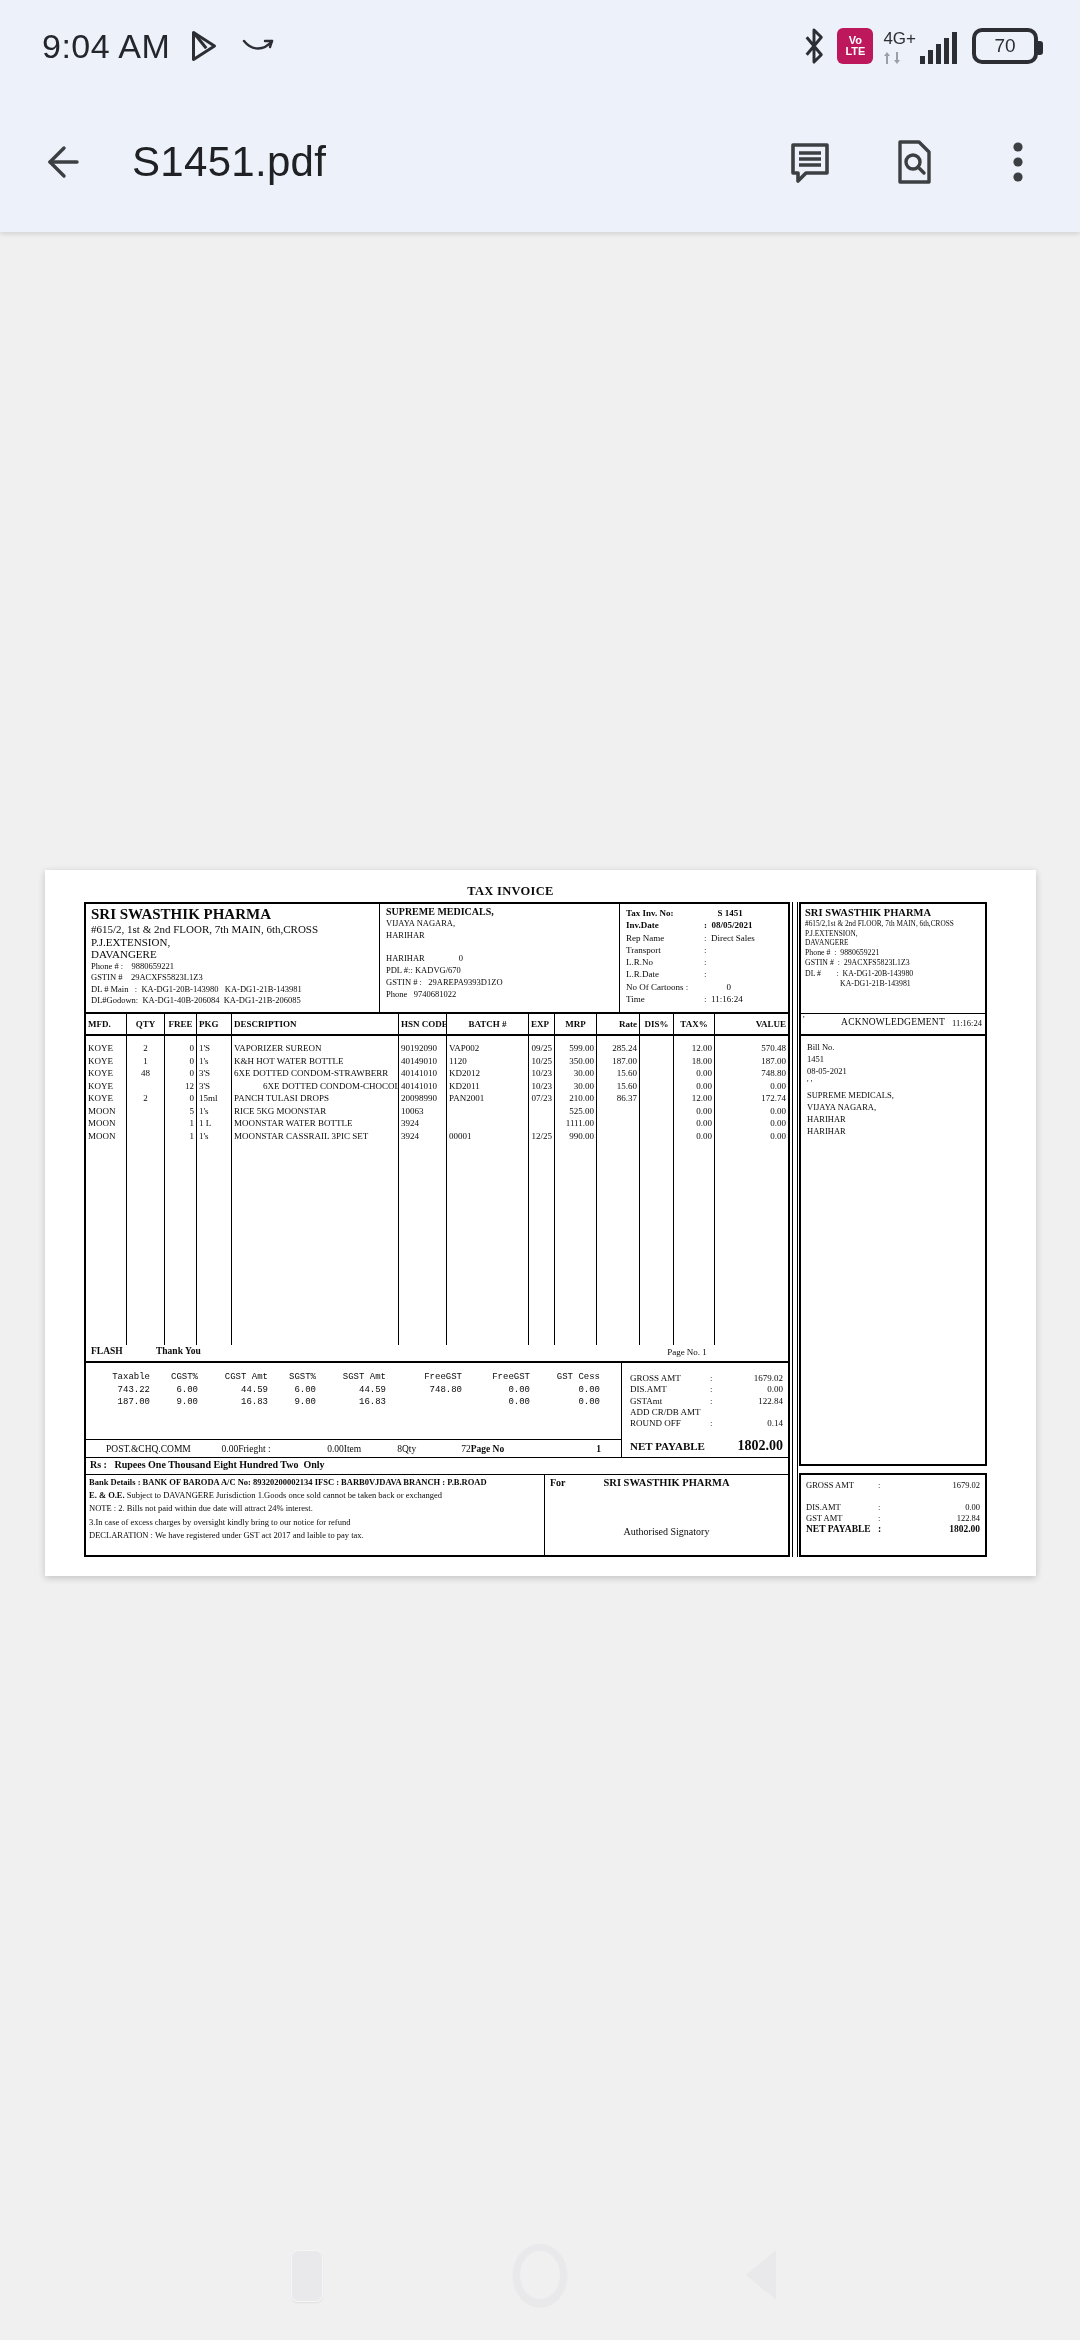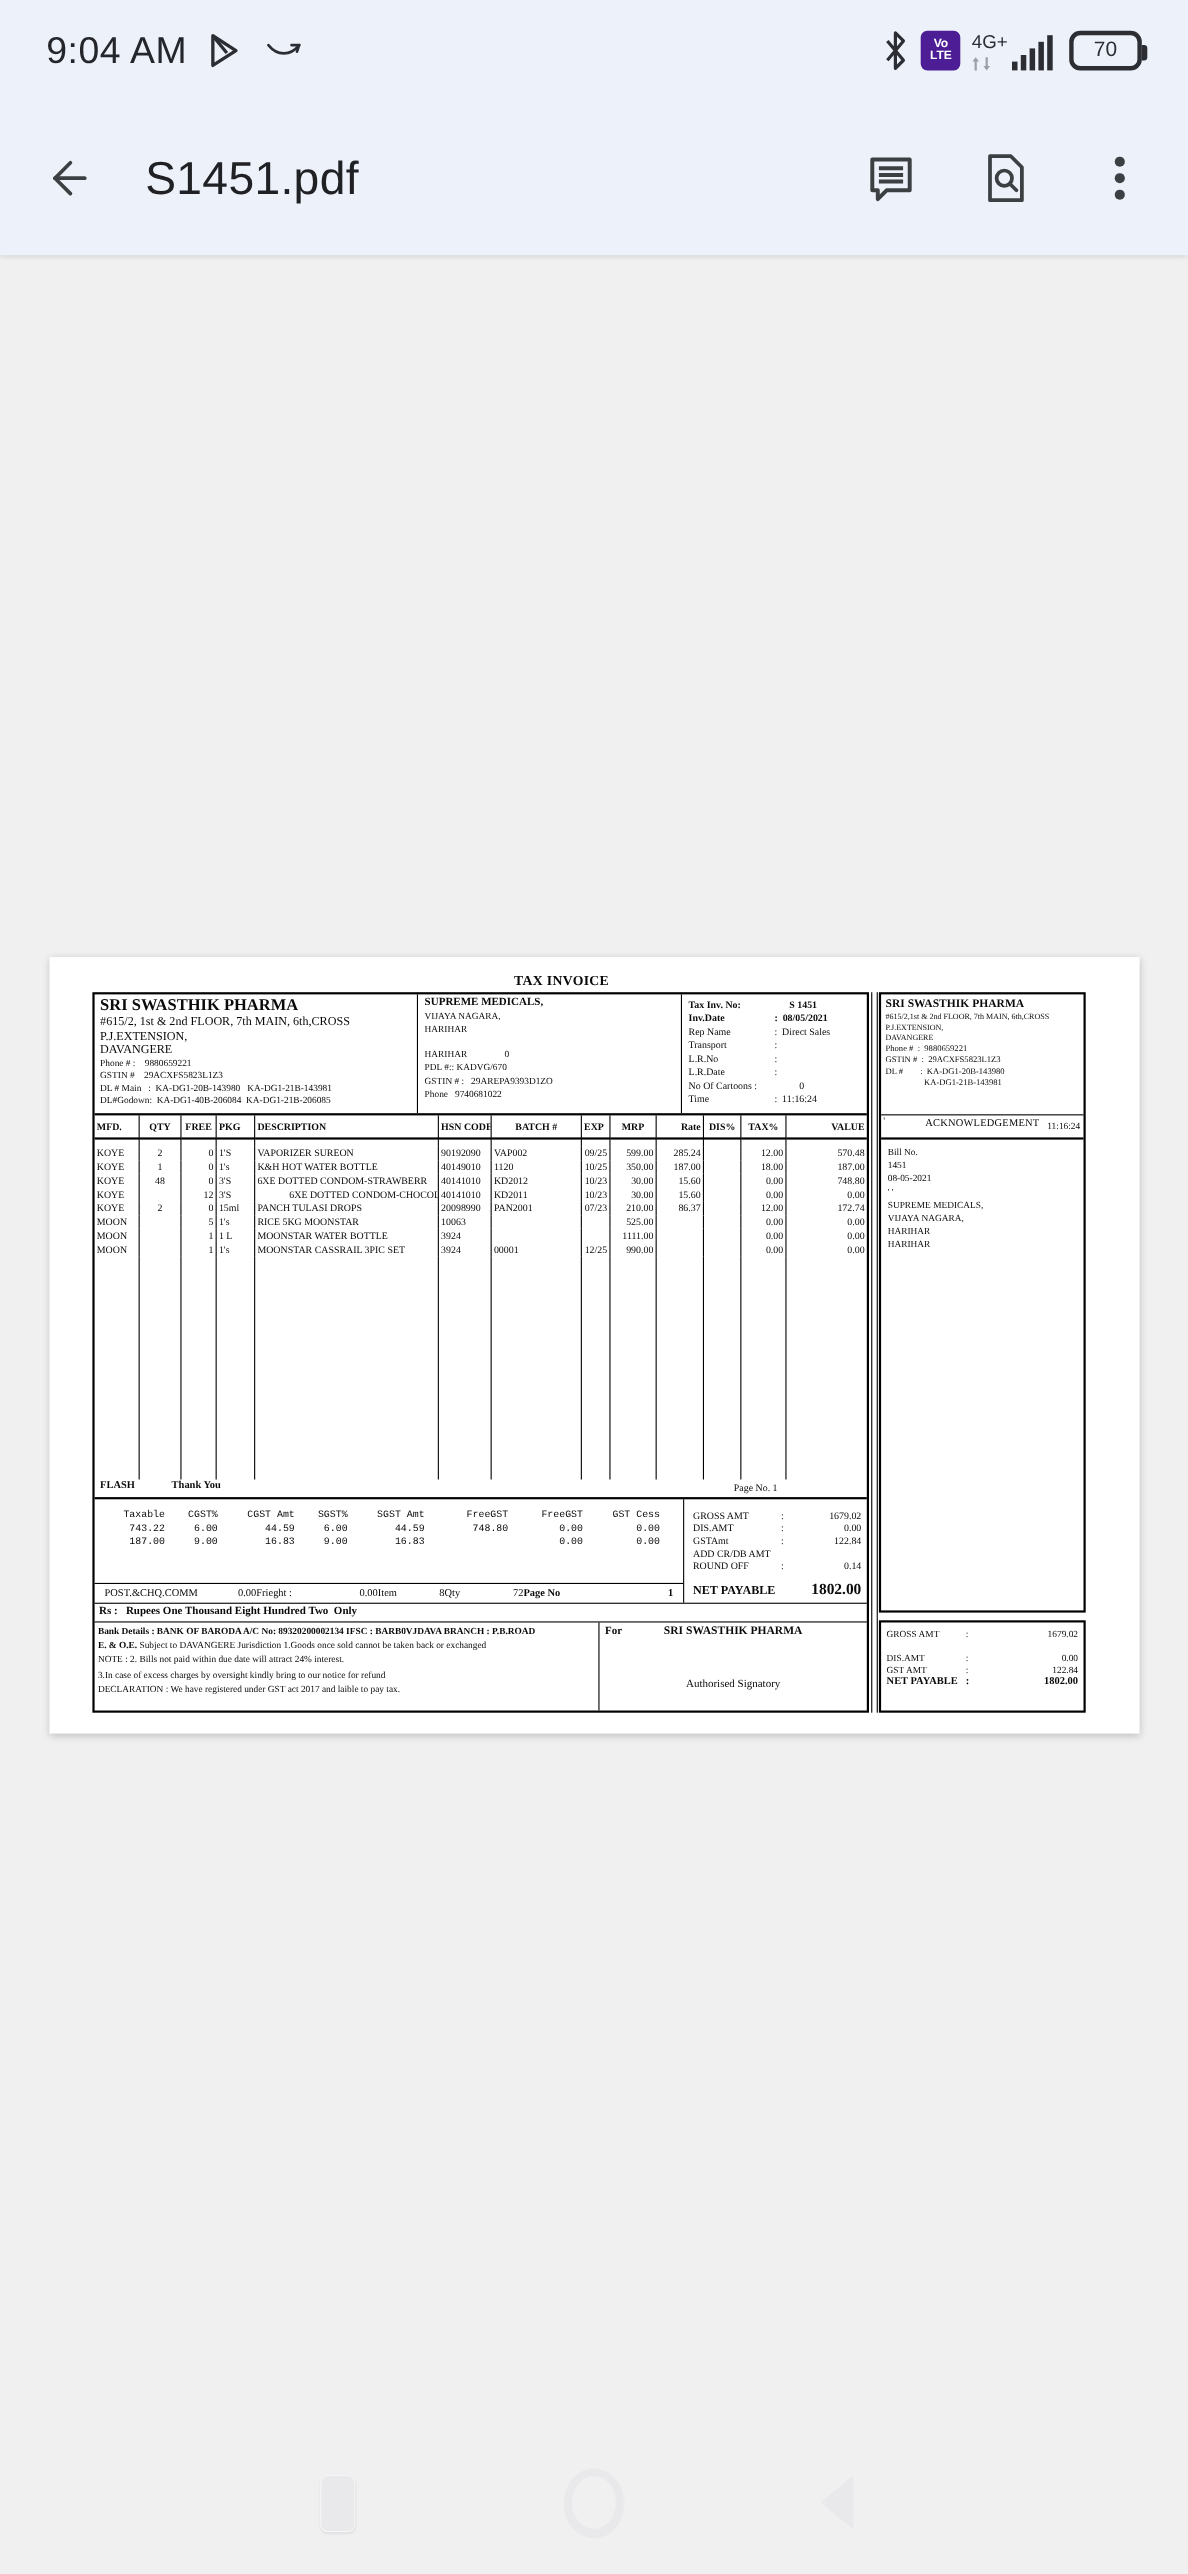--- a/index.html
+++ b/index.html
@@ -7,21 +7,21 @@
   body { position:relative; background:#f0f0f0; font-family:"Liberation Sans",sans-serif; overflow:hidden; }
 
   
   .appbar { position:absolute; top:0; left:0; width:1080px; height:232px; background:#edf1fa; box-shadow:0 2px 5px rgba(0,0,0,.13); z-index:5; }
   .status-row { position:absolute; top:0; left:0; right:0; height:92px; display:flex; align-items:center; padding:0 42px; color:#24262b; }
   .clock { font-size:34px; font-weight:500; letter-spacing:.5px; }
   .st-ic { margin-left:16px; display:flex; align-items:center; }
   .st-right { margin-left:auto; display:flex; align-items:center; gap:10px; }
   .net-cluster { display:flex; align-items:flex-end; gap:2px; }
   .net-label { font-size:17px; font-weight:400; color:#2c2e33; line-height:14px; }
-  .volte-badge { background:#4c1d95; color:#fff; border-radius:6px; width:36px; height:36px; display:flex; flex-direction:column; align-items:center; justify-content:center; font-size:11px; font-weight:bold; line-height:11px; }
+  .volte-badge { background:#be185d; color:#fff; border-radius:6px; width:36px; height:36px; display:flex; flex-direction:column; align-items:center; justify-content:center; font-size:11px; font-weight:bold; line-height:11px; }
   .battery { position:relative; width:66px; height:36px; border:4px solid #2c2e33; border-radius:10px; display:flex; align-items:center; justify-content:center; font-size:19px; font-weight:500; color:#2c2e33; }
   .battery:after { content:""; position:absolute; right:-9px; top:9px; width:5px; height:14px; background:#2c2e33; border-radius:0 3px 3px 0; }
 
   .toolbar-row { position:absolute; top:92px; left:0; right:0; height:140px; display:flex; align-items:center; padding:0 36px; }
   .doc-title { font-size:42px; color:#202124; margin-left:44px; letter-spacing:.3px; }
   .tb-right { margin-left:auto; display:flex; align-items:center; gap:52px; }
   .tb-btn { width:52px; height:52px; display:flex; align-items:center; justify-content:center; }
 
   
   .page { position:absolute; left:45px; top:870px; width:991px; height:706px; background:#ffffff; box-shadow:0 2px 7px rgba(0,0,0,.20); color:#0a0a0a; font-family:"Liberation Serif",serif; z-index:2; }
@@ -55,21 +55,21 @@
   .flash-band { flex:0 0 18px; border-bottom:2px solid #000; position:relative; }
   .flash-l { position:absolute; left:5px; top:1px; font-size:9.5px; font-weight:bold; }
   .flash-t { position:absolute; left:70px; top:1px; font-size:9.5px; font-weight:bold; }
   .flash-pg { position:absolute; left:506px; right:6px; top:2px; font-size:9px; text-align:center; }
 
   
   .summary-row { flex:0 0 95px; display:flex; border-bottom:1.5px solid #000; }
   .gst-block { width:536px; border-right:1.5px solid #000; position:relative; }
   .gst-table { position:absolute; top:8px; left:6px; display:grid; grid-template-columns:58px 48px 70px 48px 70px 76px 68px 70px; font-family:"Liberation Mono","DejaVu Sans Mono",monospace; font-size:9px; line-height:12.5px; }
   .gst-table span { text-align:right; white-space:pre; }
-  .post-row { position:absolute; left:0; right:0; bottom:0; height:18px; border-top:1px solid #000; display:flex; align-items:center; font-size:9.5px; padding:0 9px; }
+  .post-row { position:absolute; left:0; right:0; bottom:0; height:18px; border-top:1px solid #000; display:flex; align-items:center; font-size:9.5px; padding:0 20px; }
   .post-row .pv { text-align:right; }
   .gross-block { flex:1; position:relative; font-size:9px; }
   .g-row { position:absolute; left:8px; right:5px; display:flex; line-height:11px; }
   .g-lab { width:80px; }
   .g-col { width:14px; }
   .g-val { flex:1; text-align:right; }
   .net-row { position:absolute; left:8px; right:5px; bottom:3px; display:flex; align-items:baseline; }
   .net-lab { font-size:11px; font-weight:bold; }
   .net-val { flex:1; text-align:right; font-size:14px; font-weight:bold; }
 

